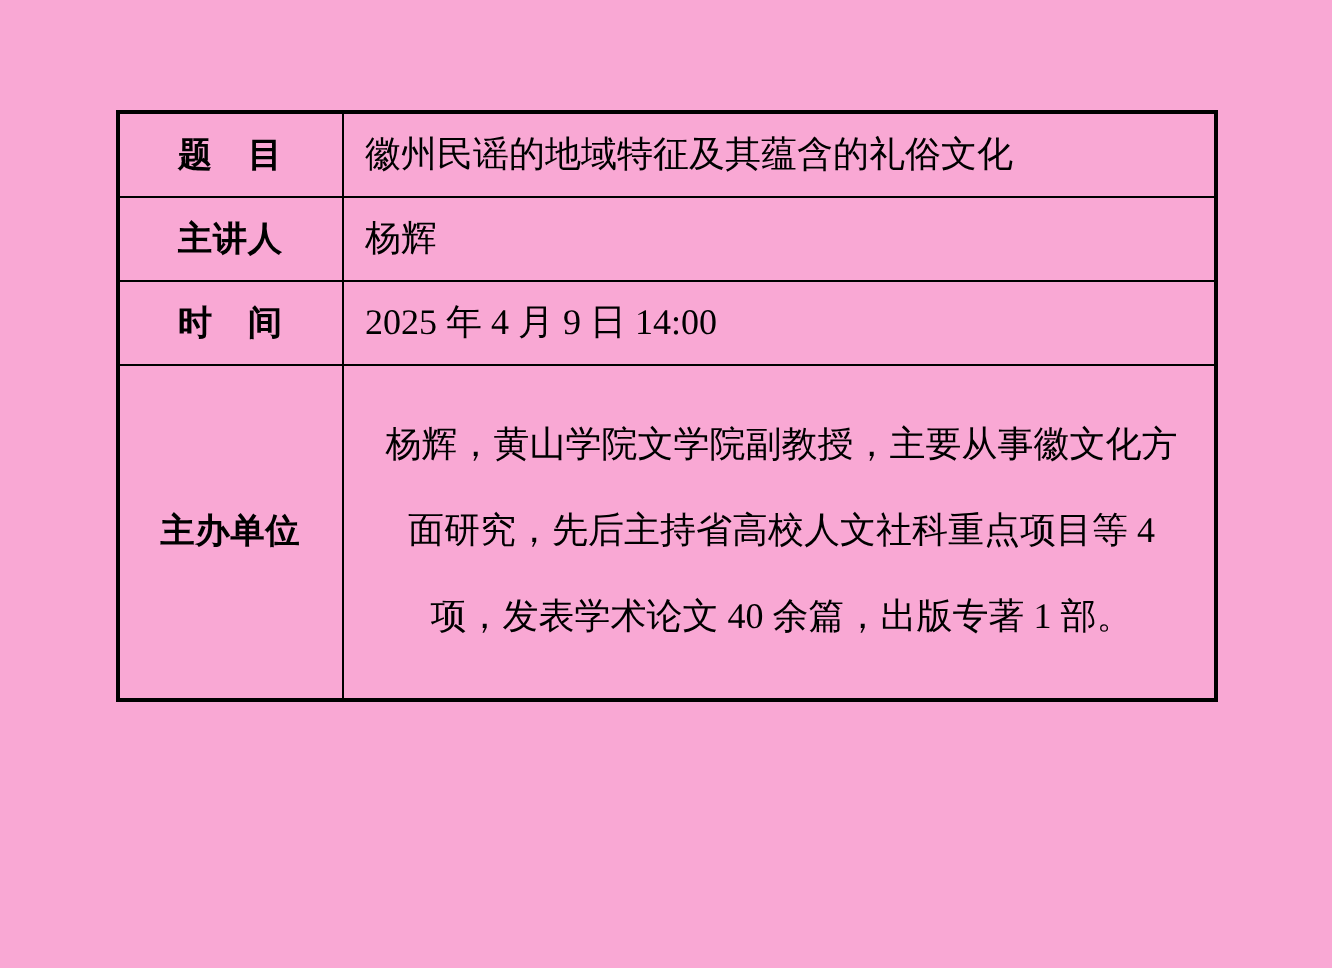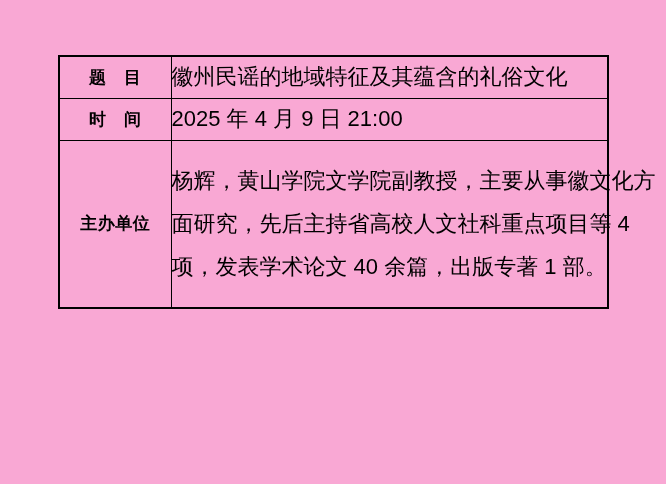--- a/index.html
+++ b/index.html
@@ -34,27 +34,28 @@
 
   .cell-label {
     text-align: center;
     font-family: "Liberation Sans", "DejaVu Sans", sans-serif;
     font-weight: bold;
     font-size: 17px;
     letter-spacing: 0.5px;
   }
 
   .cell-value {
-    font-family: Liberation Sans, sans-serif;
-    font-size: 22px;
+    font-family: Liberation Serif, serif;
+    font-size: 18px;
+    padding-left: 11px;
     padding-right: 8px;
   }
 
   tr.r-std  td { height: 42px; }
-  tr.r-bio  td { height: 168px; }
+  tr.r-bio  td { height: 168px; text-align: center; }
   tr.r-last td { height: 38px; }
 
   .bio-line {
     line-height: 43px;
     white-space: nowrap;
   }
 </style>
 </head>
 <body>
 
@@ -63,22 +64,26 @@
     <colgroup>
       <col class="c-label">
       <col class="c-value">
     </colgroup>
     <tbody>
       <tr class="r-std">
         <td class="cell-label">题　目</td>
         <td class="cell-value">徽州民谣的地域特征及其蕴含的礼俗文化</td>
       </tr>
       <tr class="r-std">
+        <td class="cell-label">主讲人</td>
+        <td class="cell-value">杨辉</td>
+      </tr>
+      <tr class="r-std">
         <td class="cell-label">时　间</td>
-        <td class="cell-value">2025 年 4 月 9 日 21:00</td>
+        <td class="cell-value">2025 年 4 月 9 日 14:00</td>
       </tr>
       <tr class="r-bio">
         <td class="cell-label">主办单位</td>
         <td class="cell-value">
           <div class="bio-line">杨辉，黄山学院文学院副教授，主要从事徽文化方</div>
           <div class="bio-line">面研究，先后主持省高校人文社科重点项目等 4</div>
           <div class="bio-line">项，发表学术论文 40 余篇，出版专著 1 部。</div>
         </td>
       </tr>
     </tbody>

